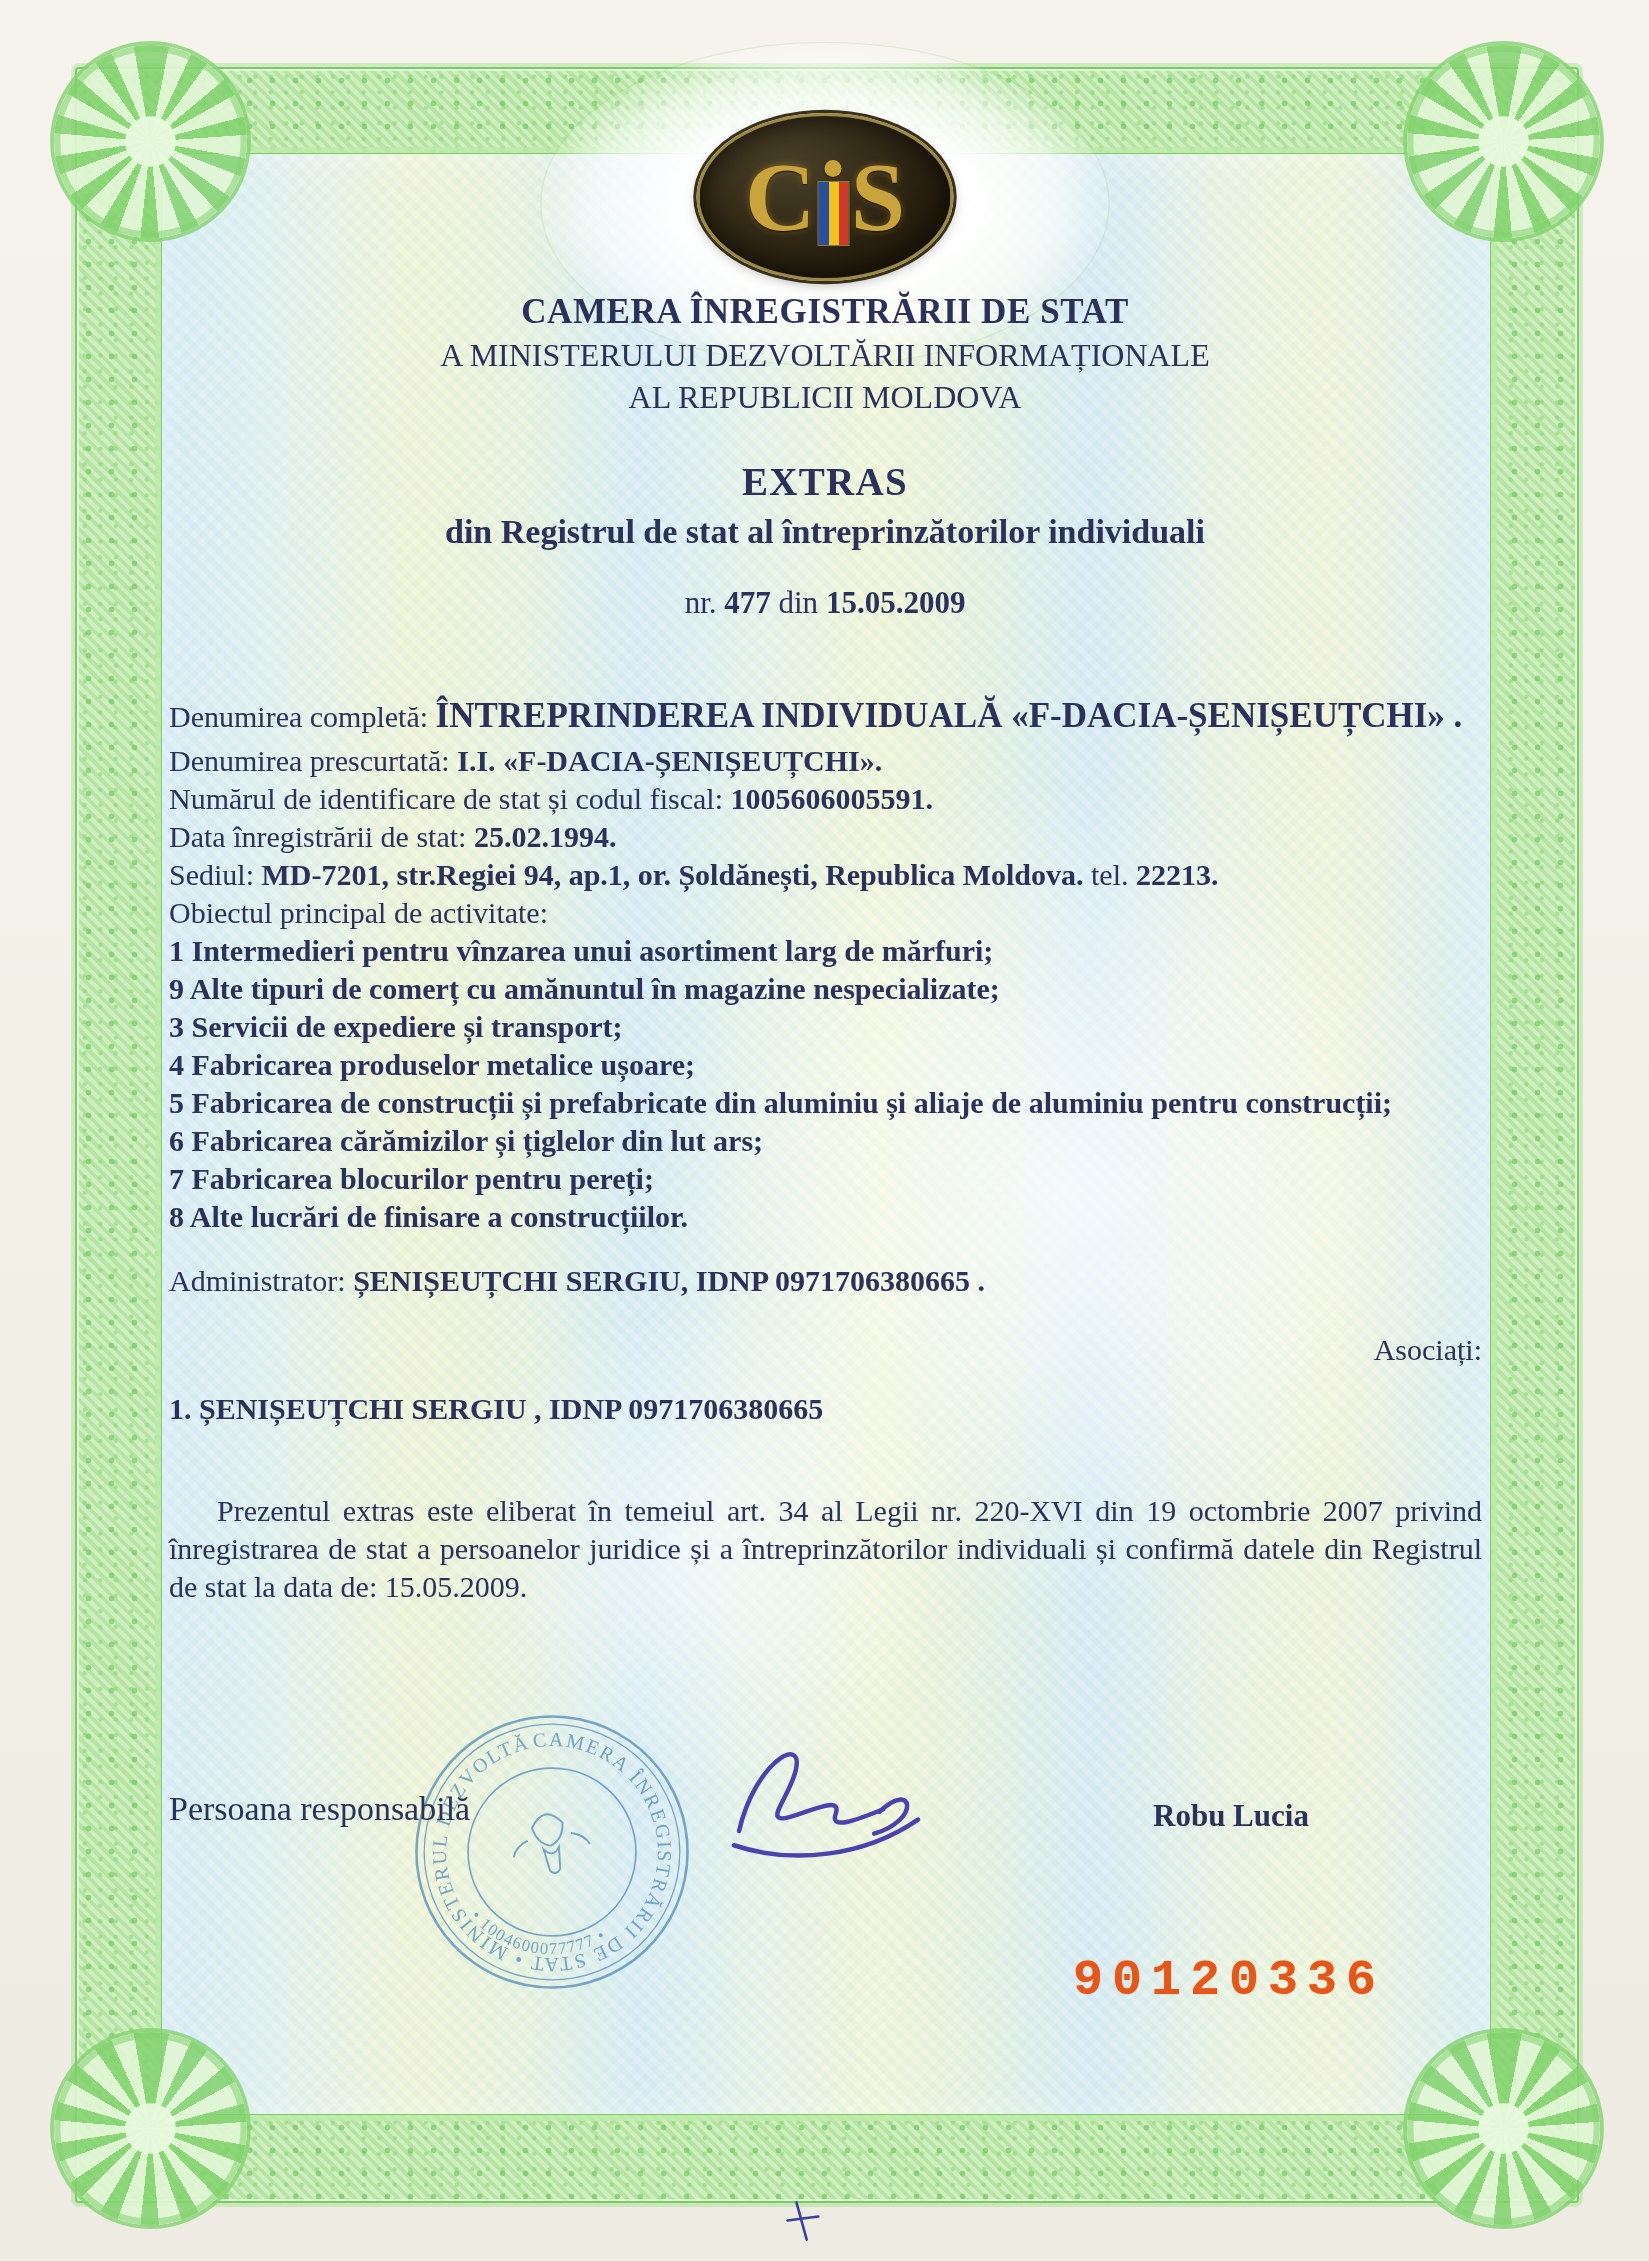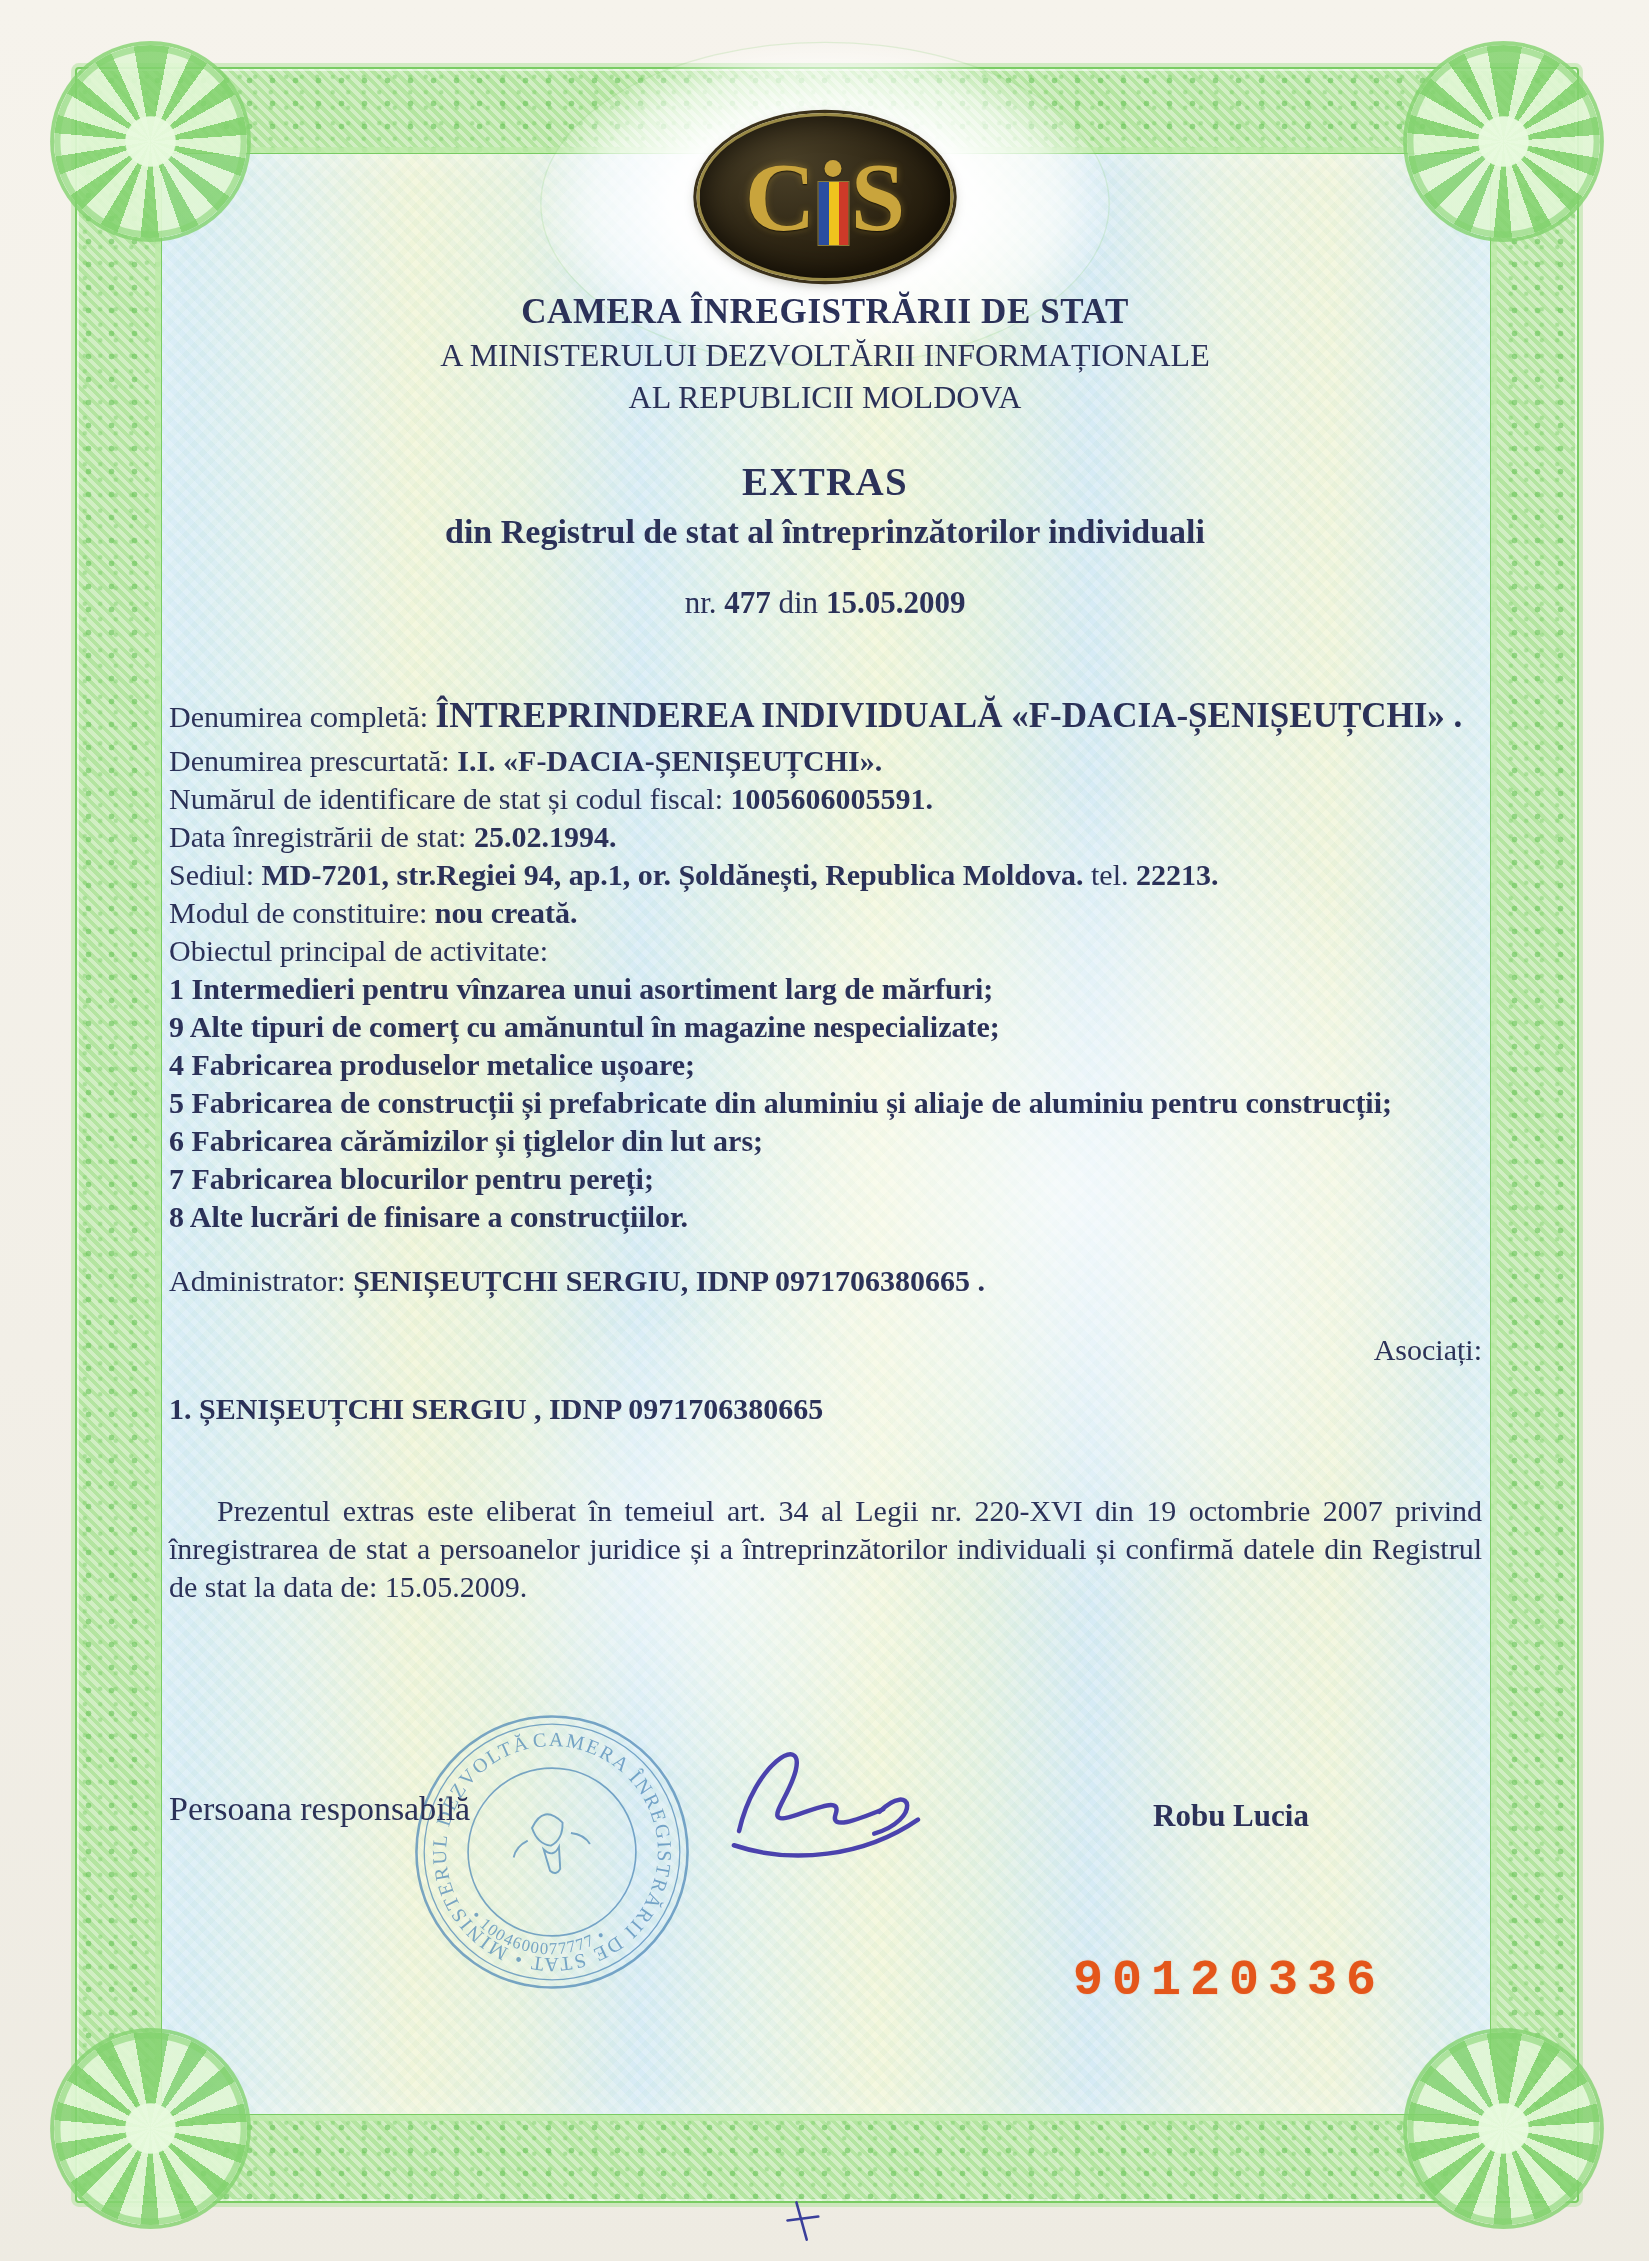--- a/index.html
+++ b/index.html
@@ -183,31 +183,28 @@
       <span class="val">25.02.1994.</span>
     </div>
 
     <div class="row">
       <span class="lbl">Sediul:</span>
       <span class="val">MD-7201, str.Regiei 94, ap.1, or. Șoldănești, Republica Moldova.</span>
       <span class="lbl">tel.</span>
       <span class="val">22213.</span>
     </div>
 
-    <div class="row">
-      <span class="lbl">Modul de constituire:</span>
-      <span class="val">nou creată.</span>
-    </div>
 
     <div class="row">
       <span class="lbl">Obiectul principal de activitate:</span>
     </div>
 
     <div class="act">1 Intermedieri pentru vînzarea unui asortiment larg de mărfuri;</div>
     <div class="act">9 Alte tipuri de comerț cu amănuntul în magazine nespecializate;</div>
+    <div class="act">3 Servicii de expediere și transport;</div>
     <div class="act">4 Fabricarea produselor metalice ușoare;</div>
     <div class="act">5 Fabricarea de construcții și prefabricate din aluminiu și aliaje de aluminiu pentru construcții;</div>
     <div class="act">6 Fabricarea cărămizilor și țiglelor din lut ars;</div>
     <div class="act">7 Fabricarea blocurilor pentru pereți;</div>
     <div class="act">8 Alte lucrări de finisare a construcțiilor.</div>
 
     <div class="row admin-row">
       <span class="lbl">Administrator:</span>
       <span class="val">ȘENIȘEUȚCHI SERGIU, IDNP 0971706380665 .</span>
     </div>

